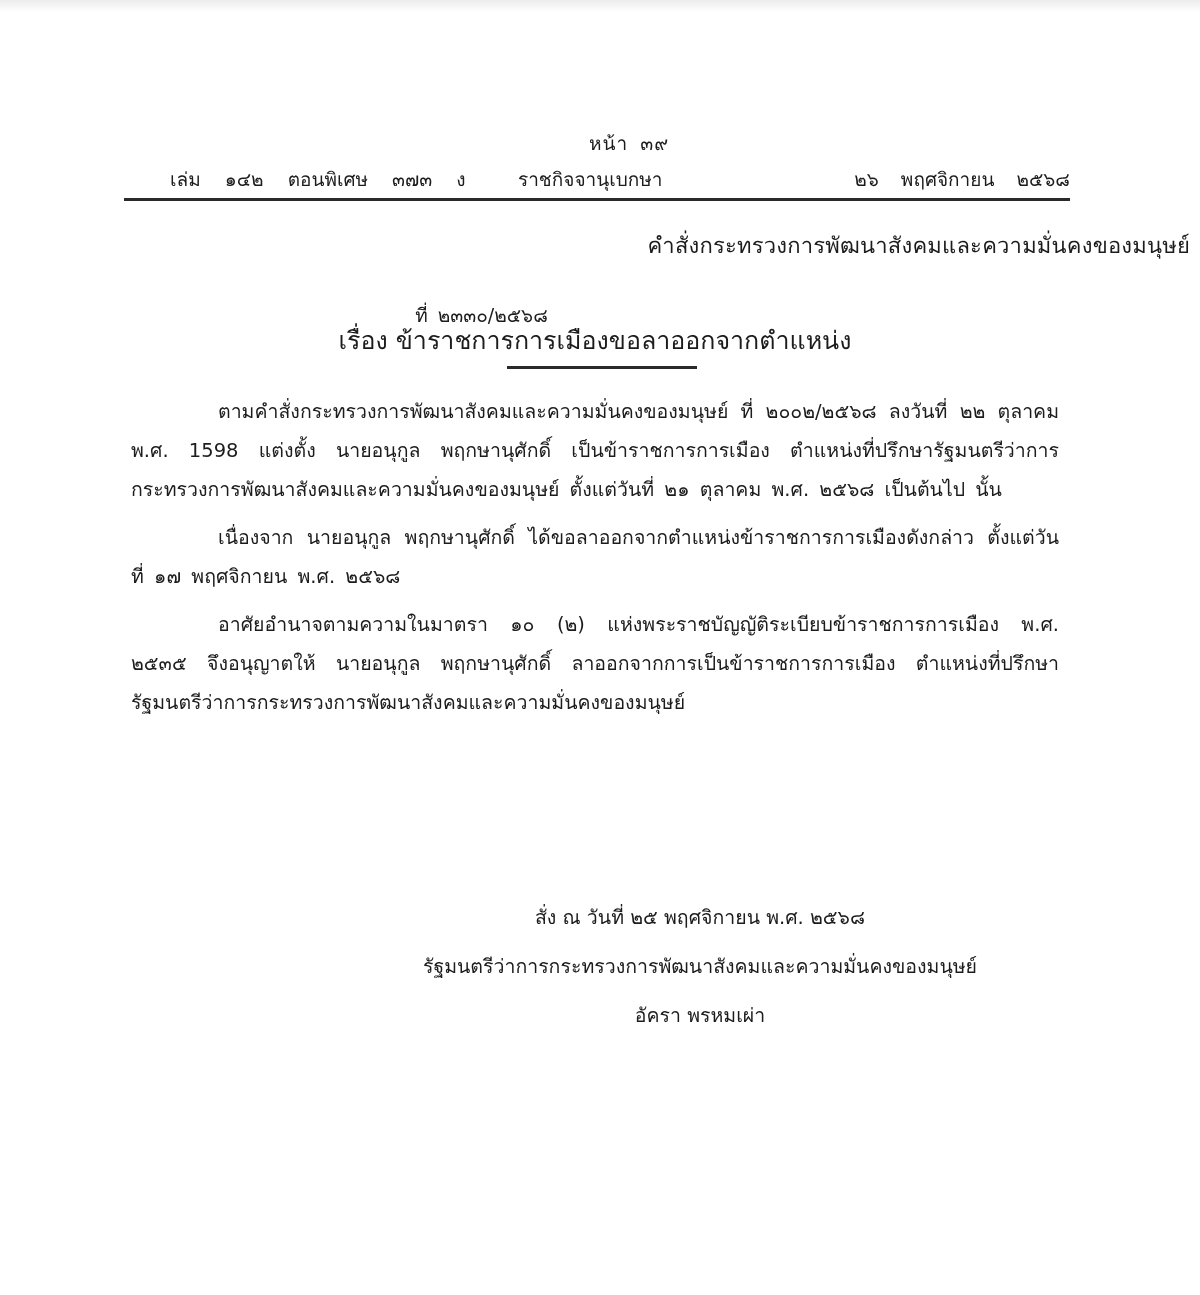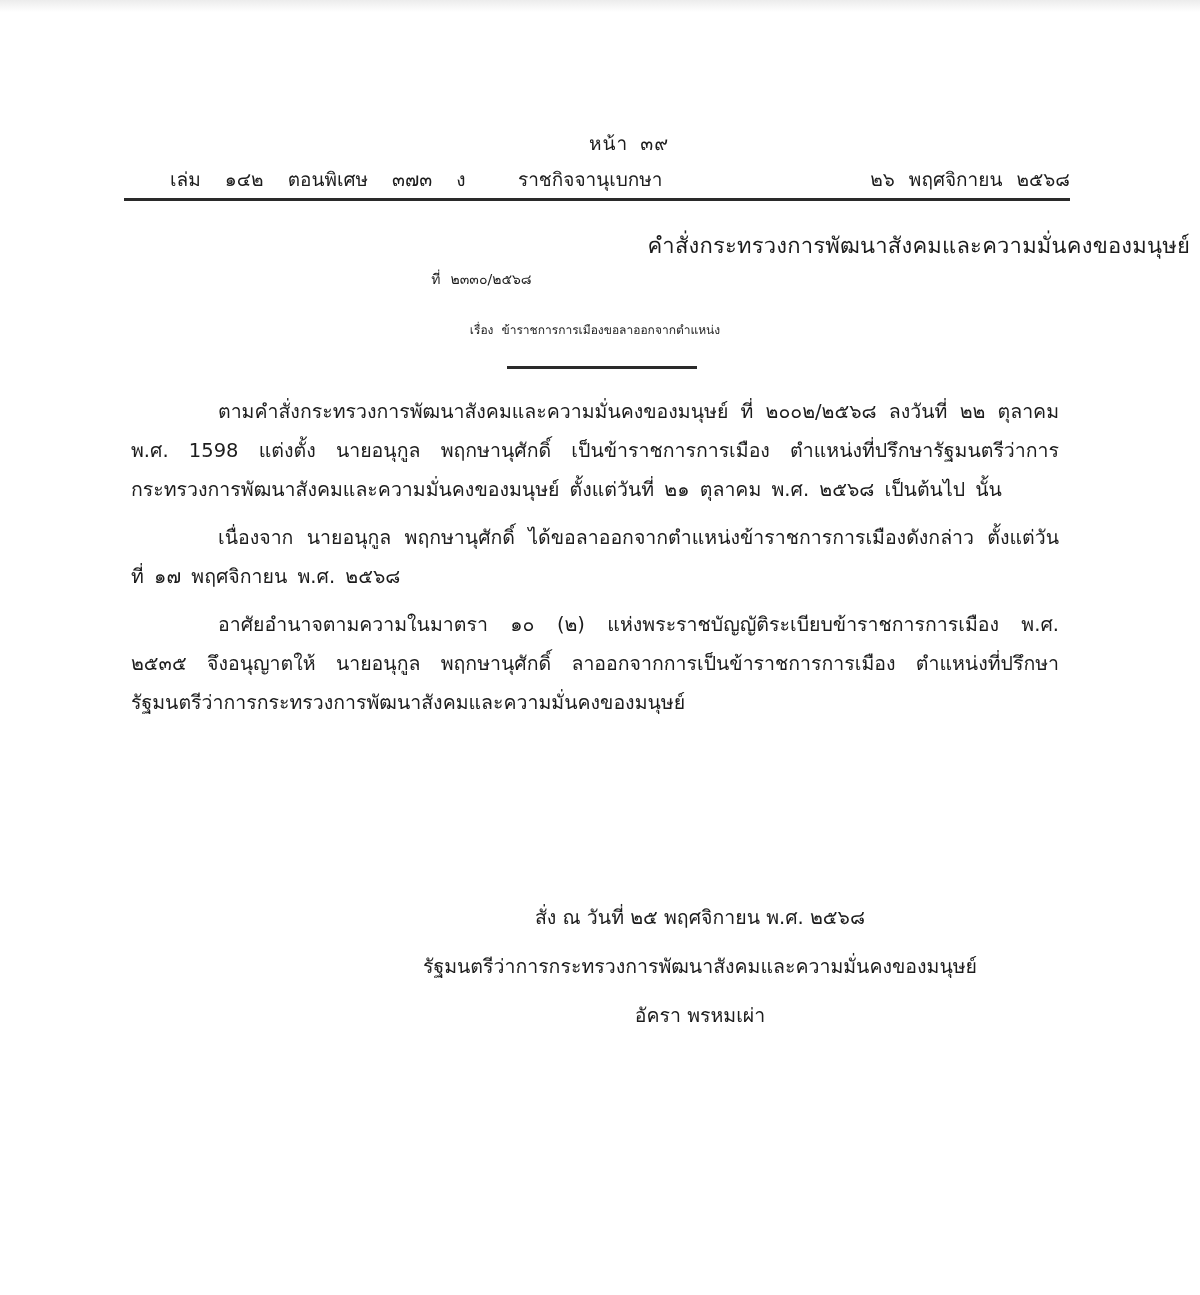--- a/index.html
+++ b/index.html
@@ -42,51 +42,51 @@
       left: 130px;
       width: 940px;
       height: 30px;
       font-size: 19px;
       white-space: nowrap;
     }
     .header-row .left { position: absolute; left: 0; top: 0; margin-left: 40px; }
     .header-row .left span { margin-right: 24px; }
     .header-row .center { position: absolute; left: 388px; top: 0; }
     .header-row .right { position: absolute; right: 0; top: 0; }
-    .header-row .right span { margin-left: 14px; }
+    .header-row .right span { margin-left: 22px; }
     .header-rule {
       position: absolute;
       left: 124px;
       top: 198px;
       width: 946px;
       height: 3px;
       background: #2a2a2a;
     }
     .title {
       position: absolute;
       left: 0; width: 1190px;
       top: 228px;
       text-align: right;
       font-size: 22px;
       letter-spacing: 0.2px;
     }
     .order-no {
       position: absolute;
       left: 0; width: 963px;
-      top: 268px;
+      top: 300px;
       text-align: center;
-      font-size: 14px;
+      font-size: 19px;
     }
     .order-no span { margin: 0 5px; }
     .subject {
       position: absolute;
       left: 0; width: 1190px;
       top: 320px;
       text-align: center;
-      font-size: 12px;
+      font-size: 25px;
     }
     .subject span { margin: 0 4px; }
     .subject-rule {
       position: absolute;
       left: 507px;
       top: 366px;
       width: 190px;
       height: 3px;
       background: #2a2a2a;
     }

